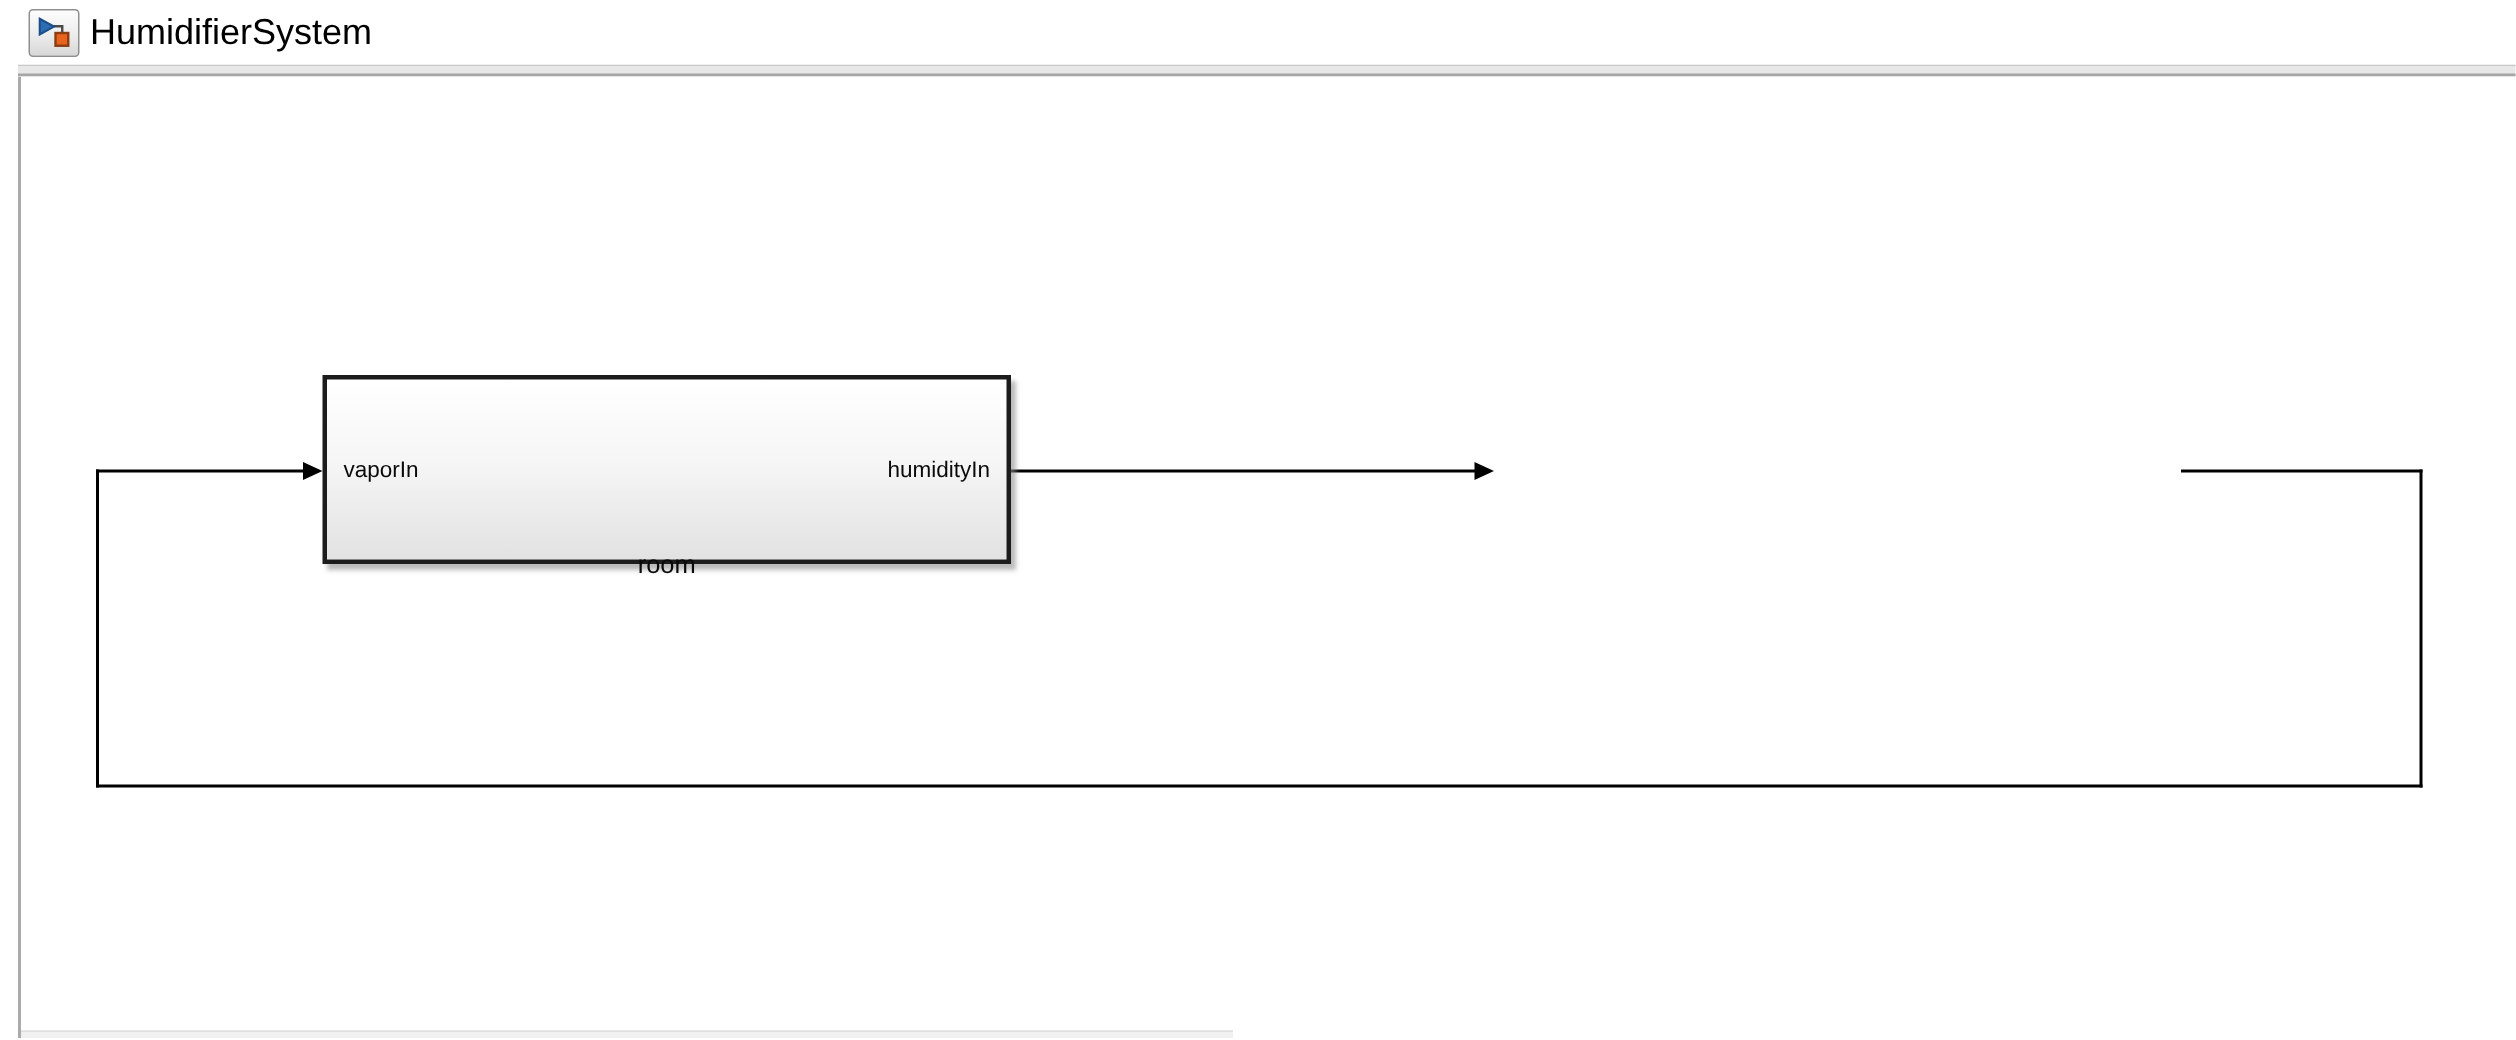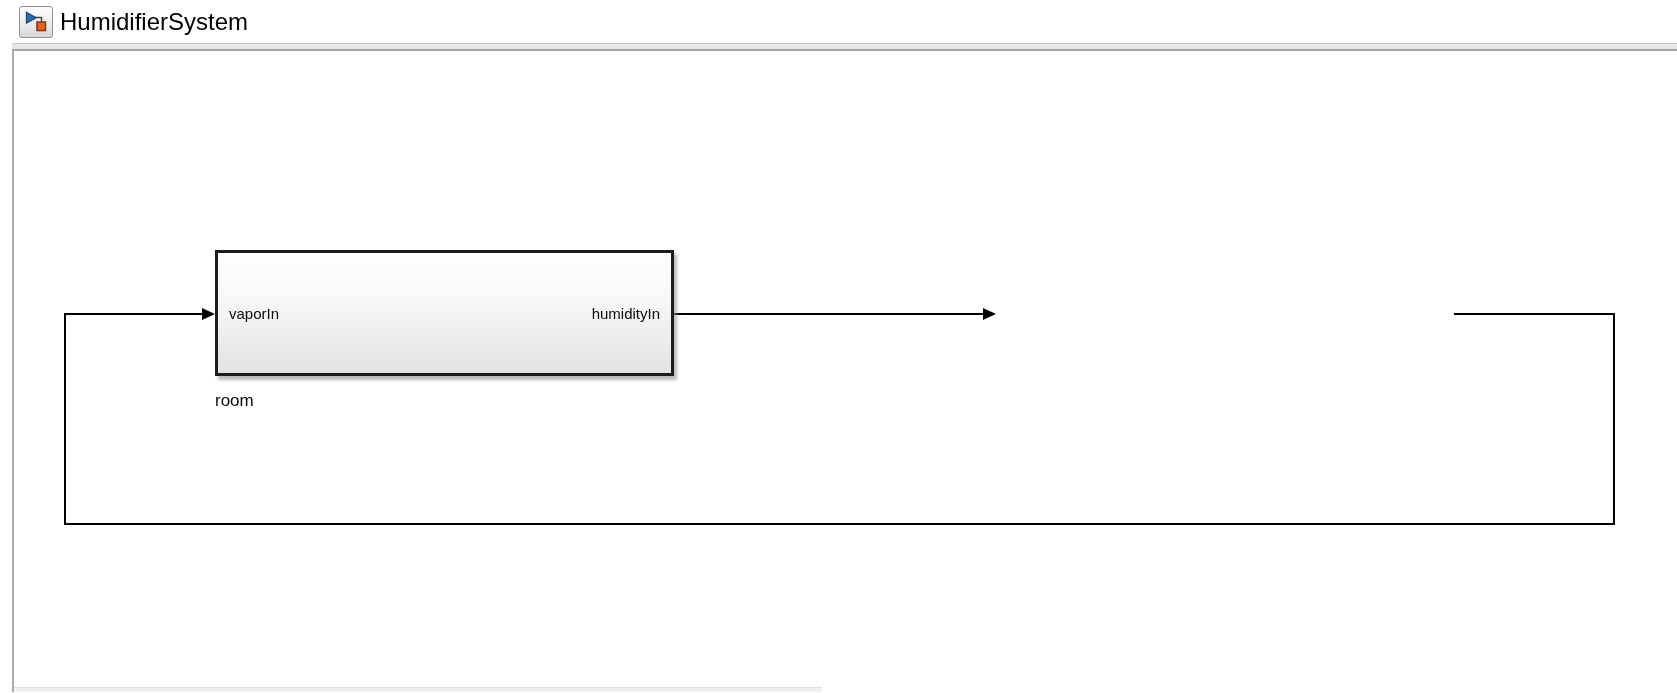--- a/index.html
+++ b/index.html
@@ -56,21 +56,21 @@
     background:linear-gradient(to bottom,var(--block-fill-top) 0%,#f6f6f6 45%,var(--block-fill-bottom) 100%);
     box-shadow:3px 4px 3px rgba(140,140,140,0.6);
     display:flex;align-items:center;justify-content:space-between;
     padding:0 11px;
     gap:20px;
   }
   .block-room{left:203px;top:199px;width:459px;}
   .block-humidifier{left:984px;top:199px;width:458px;}
   .port-label{font-size:15px;color:#0a0a0a;white-space:nowrap;}
   .block-name{
-    position:absolute;top:340px;text-align:left;font-size:17px;color:#0a0a0a;
+    position:absolute;top:316px;text-align:center;font-size:17px;color:#0a0a0a;
   }
   .name-room{left:203px;width:459px;}
   .name-humidifier{left:984px;width:458px;}
 
   
   .wire{position:absolute;background:var(--wire);}
   .wire-h{height:2px;}
   .wire-v{width:2px;}
   .arrowhead{
     position:absolute;width:0;height:0;

